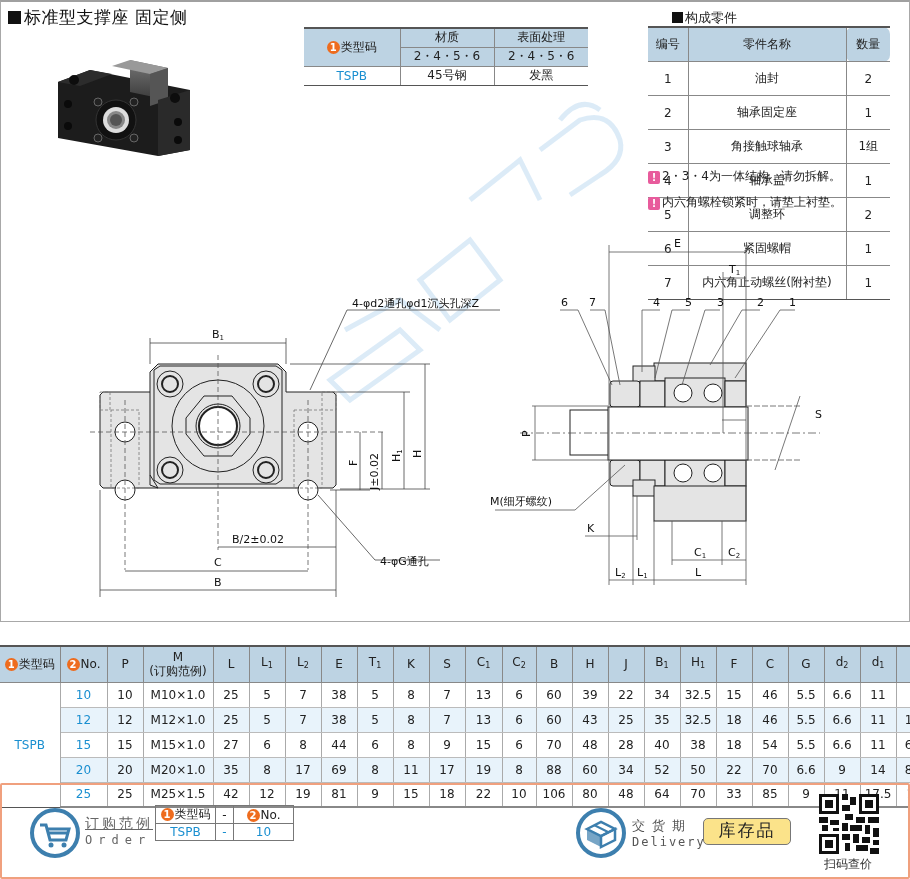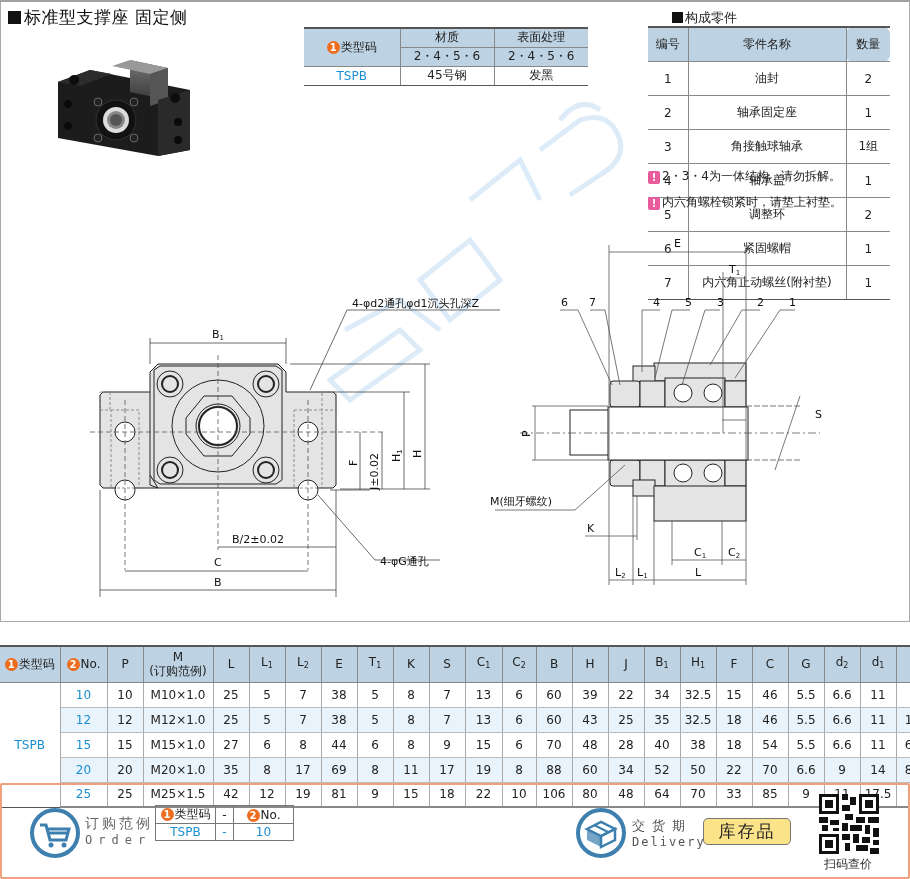--- a/index.html
+++ b/index.html
@@ -45,31 +45,31 @@
   .spec tr.alt td.v { background: #e8f3fb; }
   .spec td.type { color: #1a8fd0; background: #fff; border-bottom: 1px solid #555; }
   .spec td.no { color: #1a8fd0; }
   .spec tr:last-child td { border-bottom: 2px solid #888; }
   .spec th:first-child, .spec td:first-child { border-left: none; }
   .spec th:last-child, .spec td:last-child { border-right: none; }
   sub { font-size: 8px; vertical-align: -2px; }
 
   .bottom { position: absolute; left: 0; top: 783px; width: 910px; height: 96px; border: 2px solid #f0a07e; border-radius: 2px; }
   .order-icon { position: absolute; left: 27px; top: 22px; width: 52px; height: 52px; }
-  .order-cn { position: absolute; left: 83px; top: 30px; font-size: 14px; color: #666; letter-spacing: 3px; }
+  .order-cn { position: absolute; left: 83px; top: 30px; font-size: 14px; color: #666; letter-spacing: 3px; text-decoration: underline; }
   .order-en { position: absolute; left: 83px; top: 48px; font-size: 12px; color: #666; letter-spacing: 6px; font-family: "DejaVu Sans Mono", monospace; text-align: right; }
   .order-table { position: absolute; left: 153px; top: 20px; border-collapse: collapse; font-size: 12px; border: 1px solid #444; }
   .order-table td { border: 1px solid #777; text-align: center; height: 17px; padding: 0 3px; }
   .order-table .head { font-size: 13px; letter-spacing: 1px; }
   .order-table .blue { color: #1a8fd0; }
 
   .deliv-icon { position: absolute; left: 573px; top: 22px; width: 52px; height: 52px; }
   .deliv-cn { position: absolute; left: 630px; top: 32px; font-size: 13px; color: #555; letter-spacing: 7px; }
   .deliv-en { position: absolute; left: 630px; top: 50px; font-size: 12px; color: #555; letter-spacing: 2px; font-family: "DejaVu Sans Mono", monospace; }
-  .stock { position: absolute; left: 701px; top: 33px; width: 88px; height: 27px; background: #fbe38a; border: 1px solid #777; border-radius: 5px; font-size: 17px; text-align: center; line-height: 25px; color: #222; letter-spacing: 2px; }
+  .stock { position: absolute; left: 701px; top: 33px; width: 88px; height: 27px; background: #fbe38a; border: 1px solid #777; border-radius: 5px; font-size: 17px; text-align: center; line-height: 25px; color: #222; letter-spacing: 2px; font-family: Liberation Mono, monospace; }
   .qr { position: absolute; left: 817px; top: 9px; width: 60px; height: 60px; }
   .qr-label { position: absolute; left: 822px; top: 71px; font-size: 12px; color: #333; }
 </style>
 </head>
 <body>
 
 <div class="frame-top"></div>
 
 <div class="page-title">
   <span class="sq"></span><span>标准型支撑座 固定侧</span>

